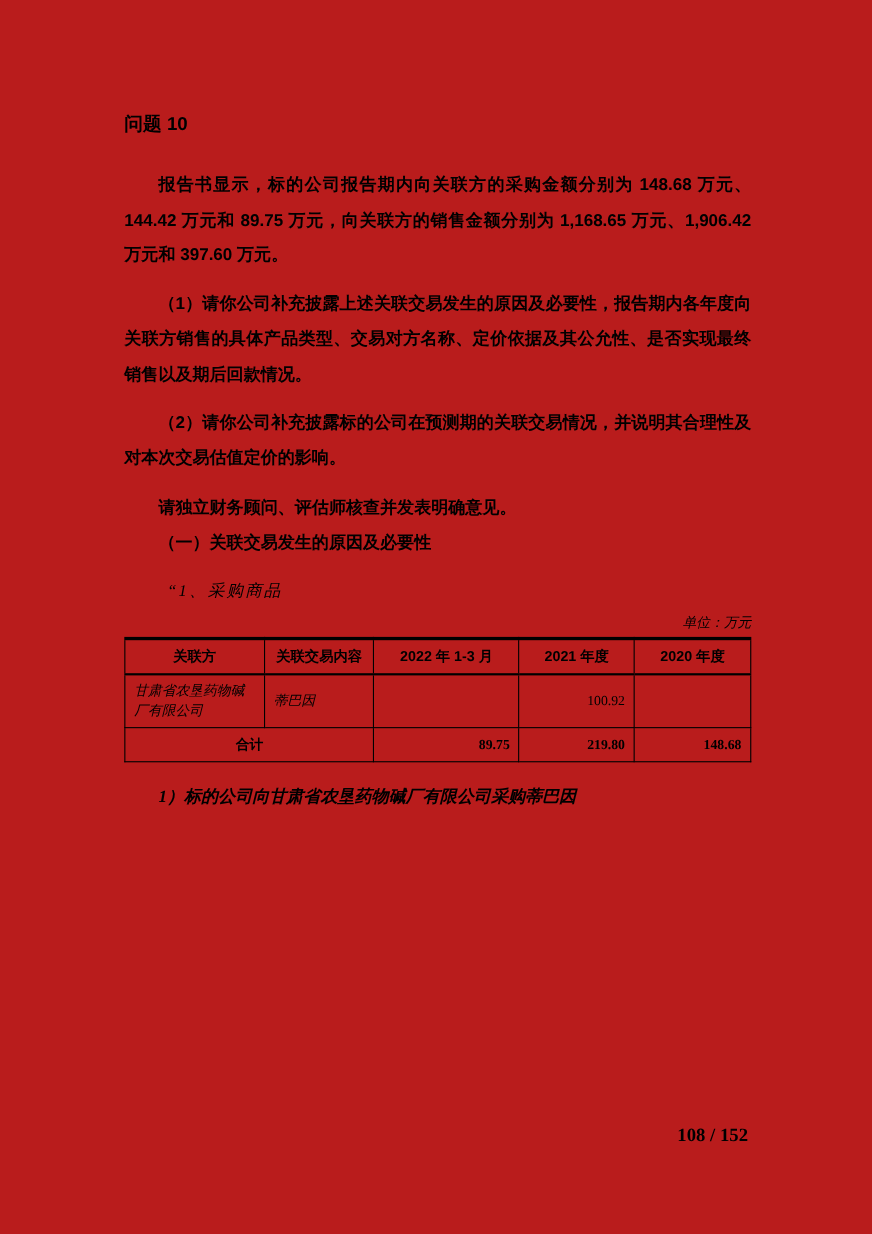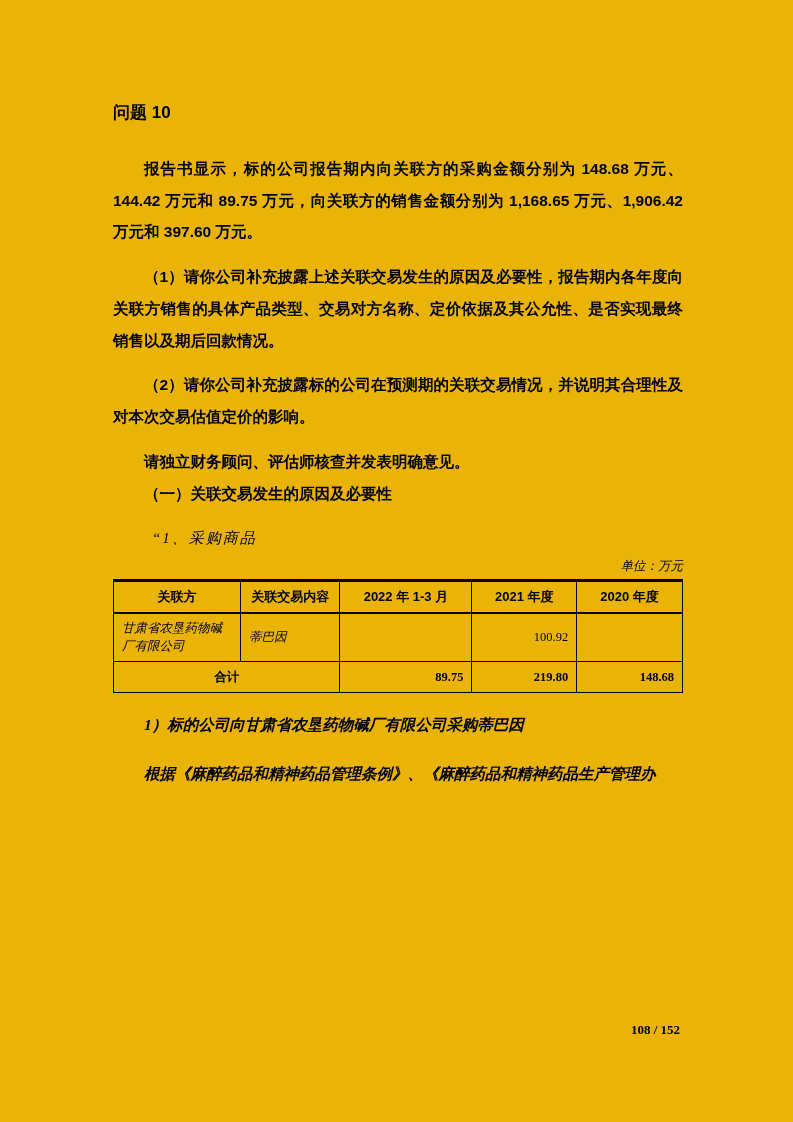--- a/index.html
+++ b/index.html
@@ -4,21 +4,21 @@
 <style>
   html, body {
     margin: 0;
     padding: 0;
     background: #ffffff;
   }
   .page {
     position: relative;
     width: 793px;
     height: 1122px;
-    background: #eab308;
+    background: #b91c1c;
     color: #000000;
     overflow: hidden;
   }
   .content {
     padding: 96px 110px 0 113px;
   }
   .hei {
     font-family: "Liberation Sans", "DejaVu Sans", sans-serif;
     font-weight: bold;
   }
@@ -114,21 +114,21 @@
     font-size: 15.5px;
     line-height: 1.6;
     margin: 24px 0 0 0;
   }
   .page-number {
     position: absolute;
     top: 1022px;
     right: 113px;
     font-family: "Liberation Serif", "DejaVu Serif", serif;
     font-weight: bold;
-    font-size: 13px;
+    font-size: 17px;
   }
 </style>
 </head>
 <body>
 
 <div class="page">
   <div class="content">
 
     <p class="hei doc-title">问题 10</p>
 
@@ -178,18 +178,17 @@
           <td class="total-label" colspan="2">合计</td>
           <td class="cell-num">89.75</td>
           <td class="cell-num">219.80</td>
           <td class="cell-num">148.68</td>
         </tr>
       </tbody>
     </table>
 
     <p class="kai-b note-1">1）标的公司向甘肃省农垦药物碱厂有限公司采购蒂巴因</p>
 
-    <p class="kai-b note-2">根据《麻醉药品和精神药品管理条例》、《麻醉药品和精神药品生产管理办</p>
 
   </div>
 
   <div class="page-number">108 / 152</div>
 </div>
 
 </body></html>

